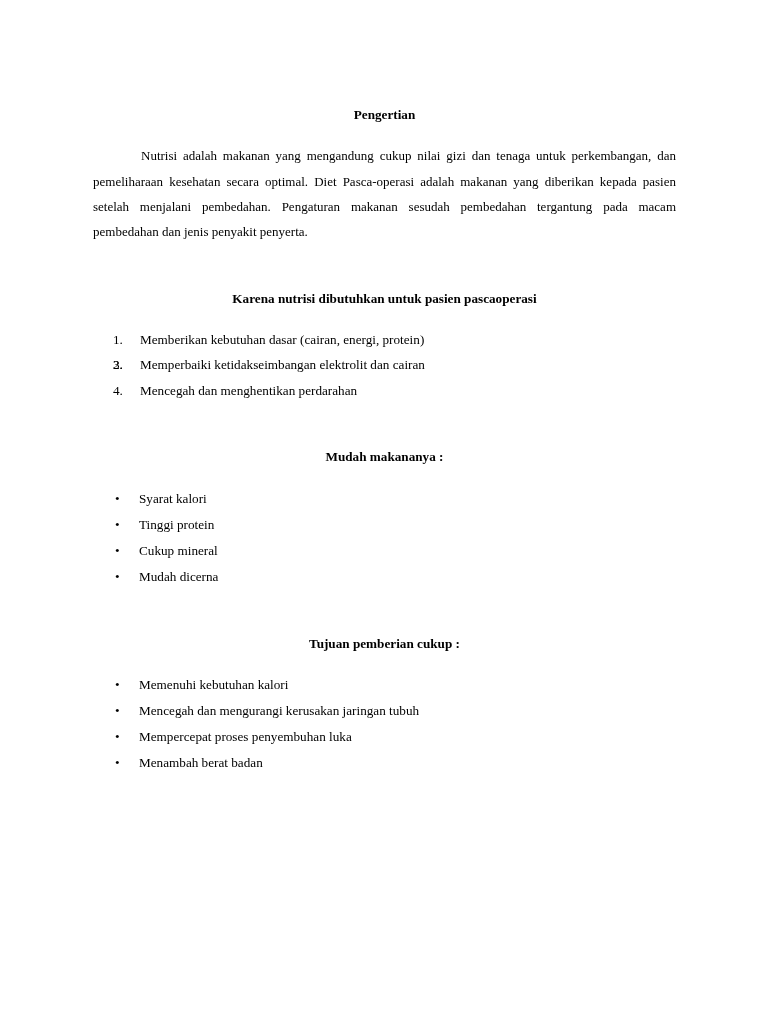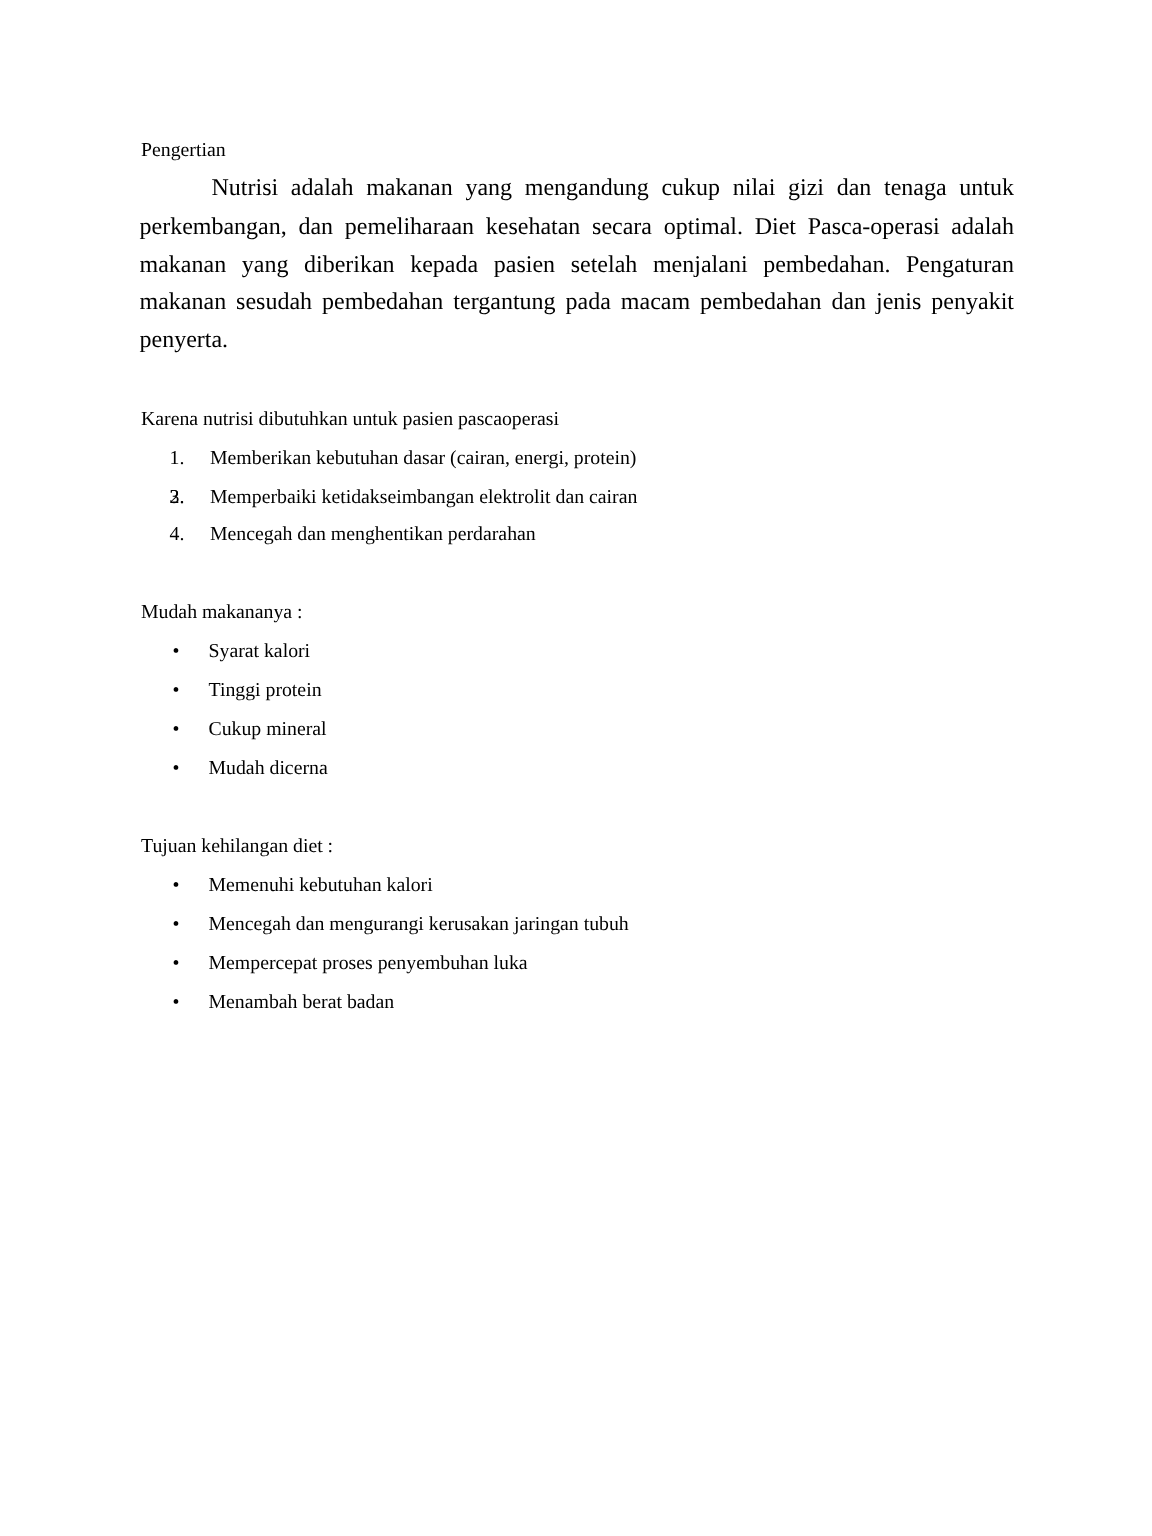--- a/index.html
+++ b/index.html
@@ -19,21 +19,21 @@
     width: 768px;
     height: 1024px;
     background: #ffffff;
     box-sizing: border-box;
     padding: 86px 92px 0 93px;
   }
   .doc-body {
     width: 583px;
   }
   .para {
-    font-size: 16px;
+    font-size: 13px;
     line-height: 25.3px;
     margin: 0;
     text-align: justify;
     text-justify: inter-word;
     hyphens: none;
   }
   .para.indent {
     text-indent: 48px;
   }
   .spacer {
@@ -74,22 +74,23 @@
     position: absolute;
     left: 22px;
     top: 0;
     width: 14px;
     text-align: left;
     font-size: 13.2px;
   }
   .section-head {
     font-size: 13.2px;
     line-height: 25.3px;
-    text-align: left;
-    margin: 1px;
+    text-align: center;
+    margin: 16px;
+    font-weight: bold;
   }
 </style>
 </head>
 <body>
 
 <div class="page">
   <div class="doc-body">
 
     <p class="section-head">Pengertian</p>
 
@@ -136,21 +137,21 @@
         <span>Cukup mineral</span>
       </li>
       <li>
         <span class="marker">•</span>
         <span>Mudah dicerna</span>
       </li>
     </ul>
 
     <div class="spacer"></div>
 
-    <p class="section-head">Tujuan kehilangan diet :</p>
+    <p class="section-head">Tujuan pemberian cukup :</p>
 
     <ul class="bullet-list">
       <li>
         <span class="marker">•</span>
         <span>Memenuhi kebutuhan kalori</span>
       </li>
       <li>
         <span class="marker">•</span>
         <span>Mencegah dan mengurangi kerusakan jaringan tubuh</span>
       </li>

